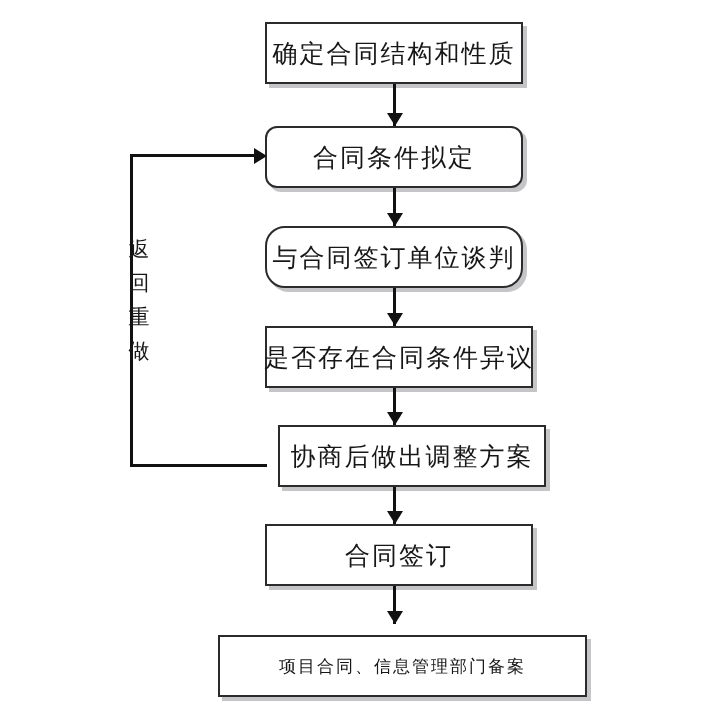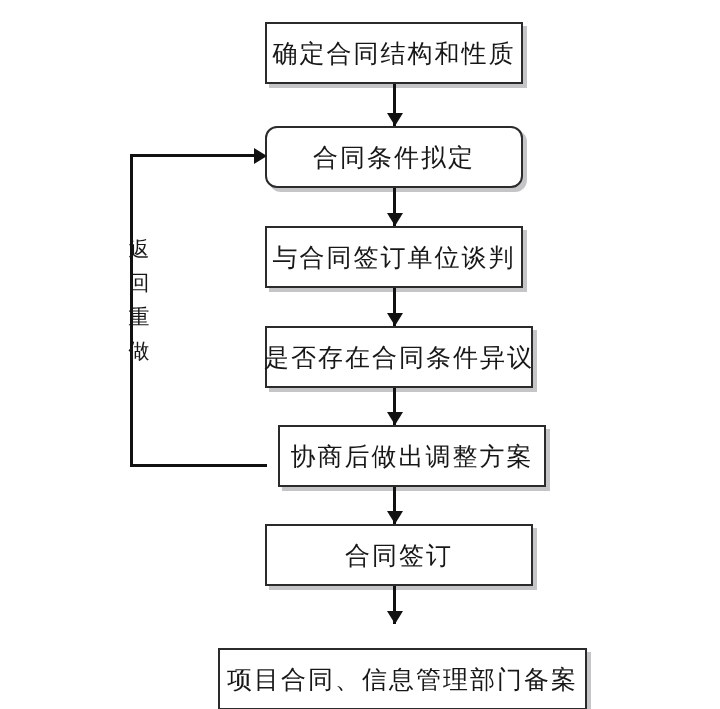--- a/index.html
+++ b/index.html
@@ -27,25 +27,25 @@
     color: #171717;
     letter-spacing: 2px;
     white-space: nowrap;
   }
   .node-label {
     display: block;
     line-height: 1;
   }
   .n1 { left: 265px; top: 22px;  width: 258px; height: 62px; font-size: 25px; }
   .n2 { left: 265px; top: 126px; width: 258px; height: 62px; font-size: 25px; border-radius: 12px; }
-  .n3 { left: 265px; top: 226px; width: 258px; height: 62px; font-size: 25px; }
+  .n3 { left: 265px; top: 226px; width: 258px; height: 62px; font-size: 25px; border-radius: 20px; }
   .n4 { left: 265px; top: 326px; width: 268px; height: 62px; font-size: 25px; }
   .n5 { left: 278px; top: 425px; width: 268px; height: 62px; font-size: 25px; }
   .n6 { left: 265px; top: 524px; width: 268px; height: 62px; font-size: 25px; align-items: center; }
-  .n7 { left: 218px; top: 648px; width: 369px; height: 62px; font-size: 25px; }
+  .n7 { left: 218px; top: 635px; width: 369px; height: 62px; font-size: 17px; }
 
   
   .vline {
     position: absolute;
     left: 393px;
     width: 3px;
     background: #111111;
   }
   .arrow-down {
     position: absolute;

